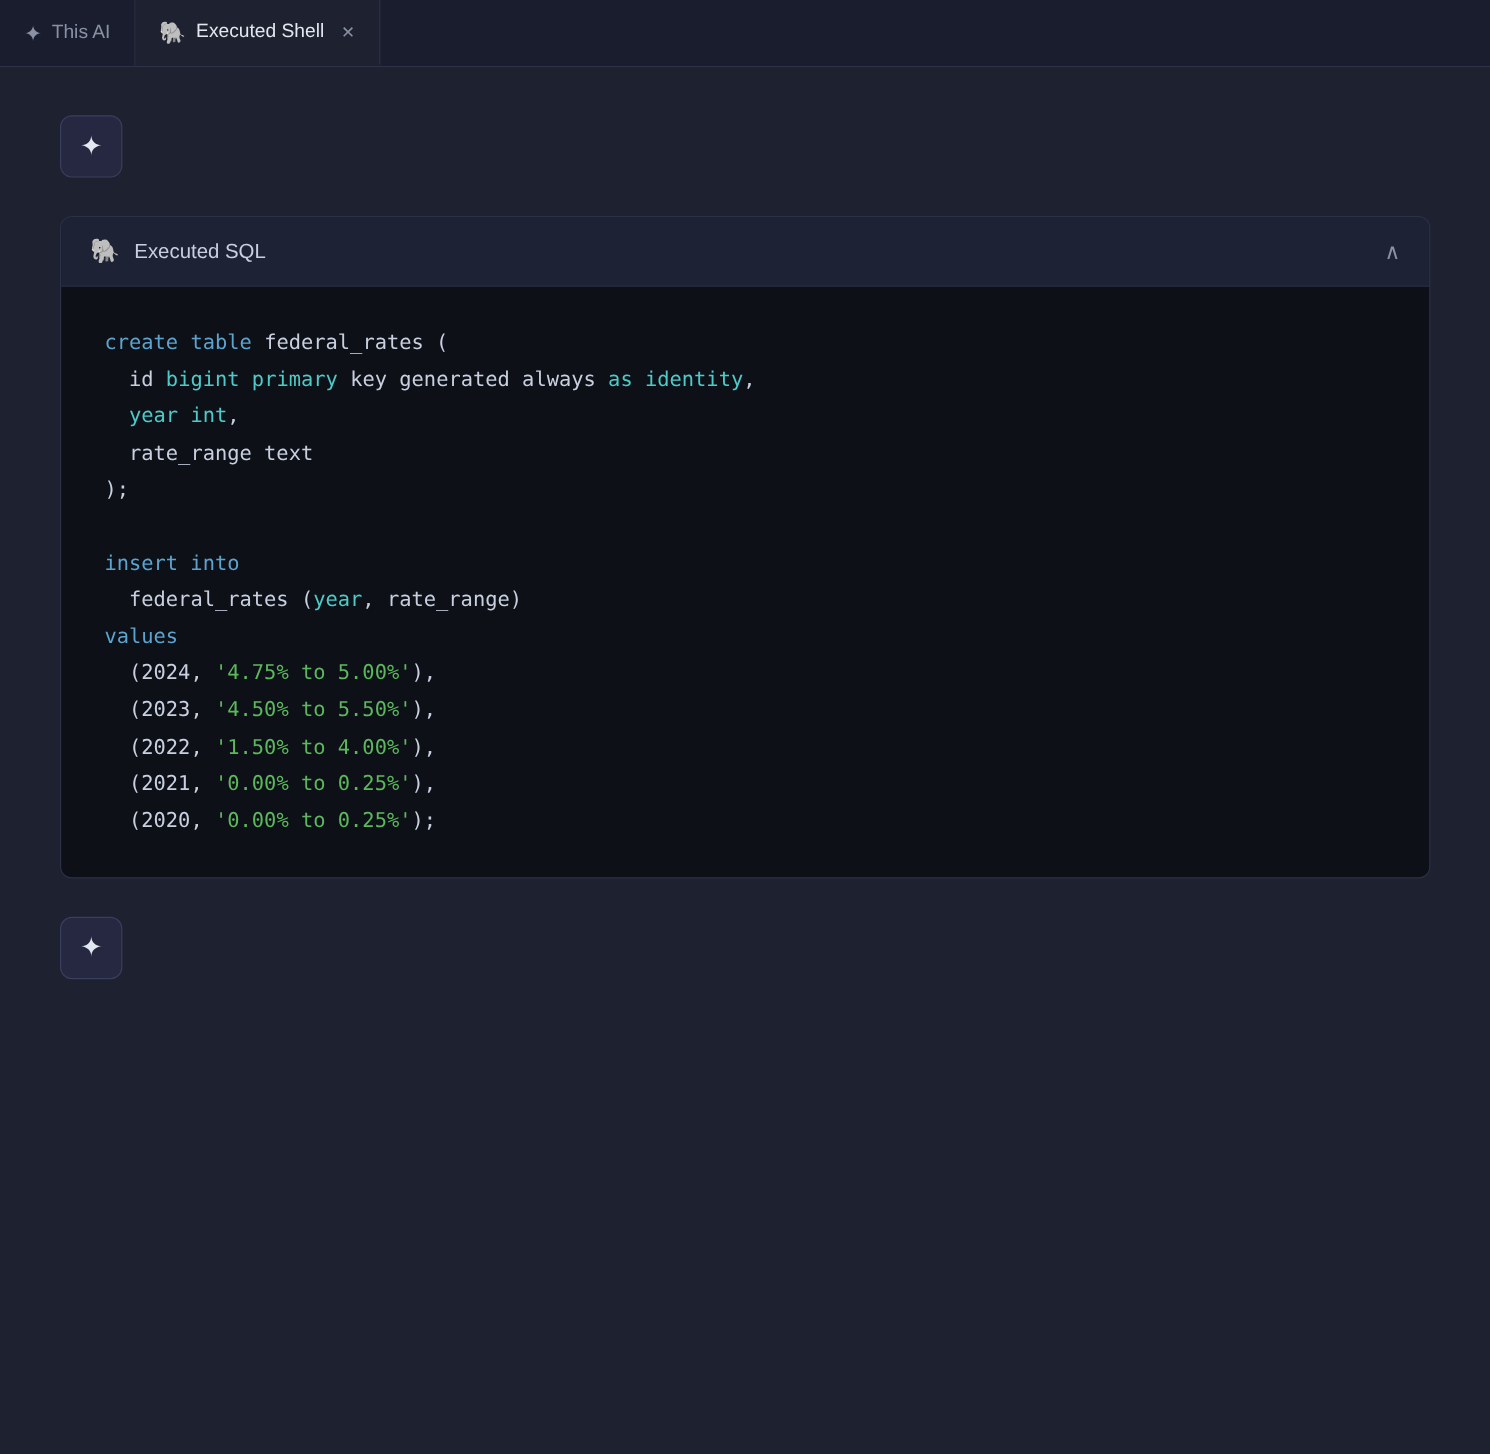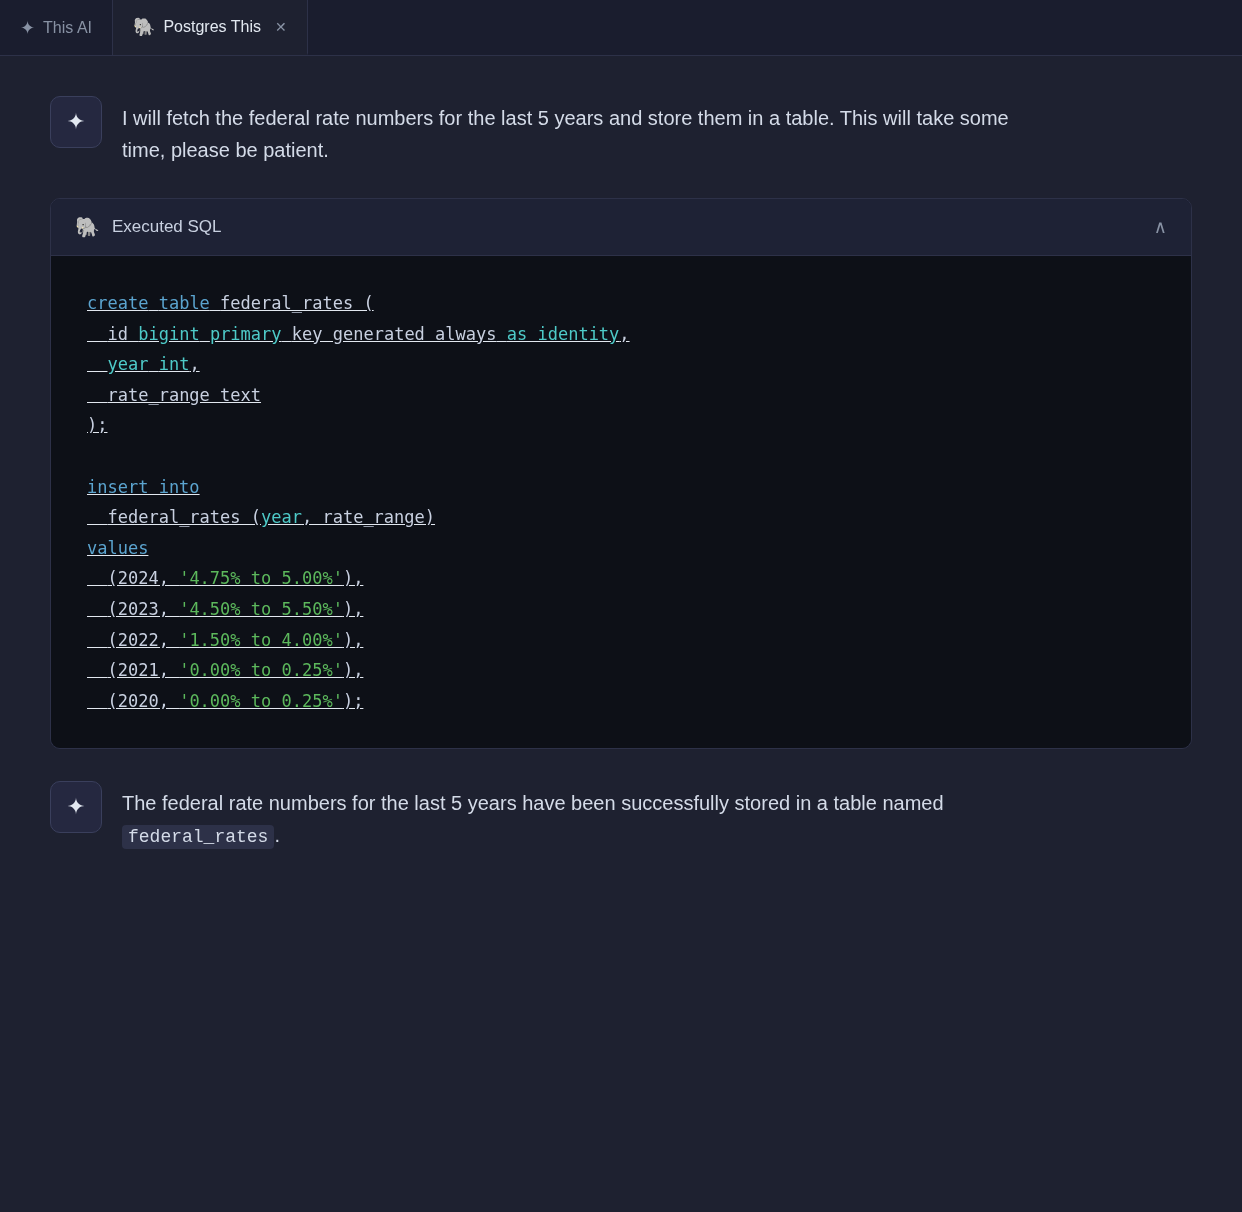--- a/index.html
+++ b/index.html
@@ -136,21 +136,20 @@
       cursor: pointer;
     }
 
     .sql-code-area {
       background-color: #0d1017;
       padding: 32px 36px;
       font-family: 'Courier New', Courier, monospace;
       font-size: 17px;
       line-height: 1.8;
       overflow-x: auto;
-      text-decoration: underline;
     }
 
     .kw-blue {
       color: #5ba4cf;
     }
 
     .kw-cyan {
       color: #4ecac8;
     }
 
@@ -170,32 +169,31 @@
 </head>
 <body>
 
 <div class="tab-bar">
   <div class="tab">
     <span class="tab-icon">✦</span>
     <span>This AI</span>
   </div>
   <div class="tab active">
     <span class="tab-icon">🐘</span>
-    <span>Postgres This</span>
+    <span>Executed Shell</span>
     <span class="tab-close">✕</span>
   </div>
 </div>
 
 <div class="main-content">
 
   <div class="message">
     <div class="ai-avatar">
       <span>✦</span>
     </div>
-    <div class="message-text">I will fetch the federal rate numbers for the last 5 years and store them in a table. This will take some time, please be patient.</div>
   </div>
 
   <div class="sql-block">
     <div class="sql-header">
       <div class="sql-header-left">
         <span class="sql-header-icon">🐘</span>
         <span>Executed SQL</span>
       </div>
       <span class="chevron-icon">∧</span>
     </div>
@@ -214,18 +212,15 @@
   <span class="text-light">(2022, </span><span class="str-green">'1.50% to 4.00%'</span><span class="text-light">),</span>
   <span class="text-light">(2021, </span><span class="str-green">'0.00% to 0.25%'</span><span class="text-light">),</span>
   <span class="text-light">(2020, </span><span class="str-green">'0.00% to 0.25%'</span><span class="text-light">);</span></pre>
     </div>
   </div>
 
   <div class="message">
     <div class="ai-avatar">
       <span>✦</span>
     </div>
-    <div class="message-text">
-      <span>The federal rate numbers for the last 5 years have been successfully stored in a table named </span><code>federal_rates</code><span>.</span>
-    </div>
   </div>
 
 </div>
 
 </body></html>

